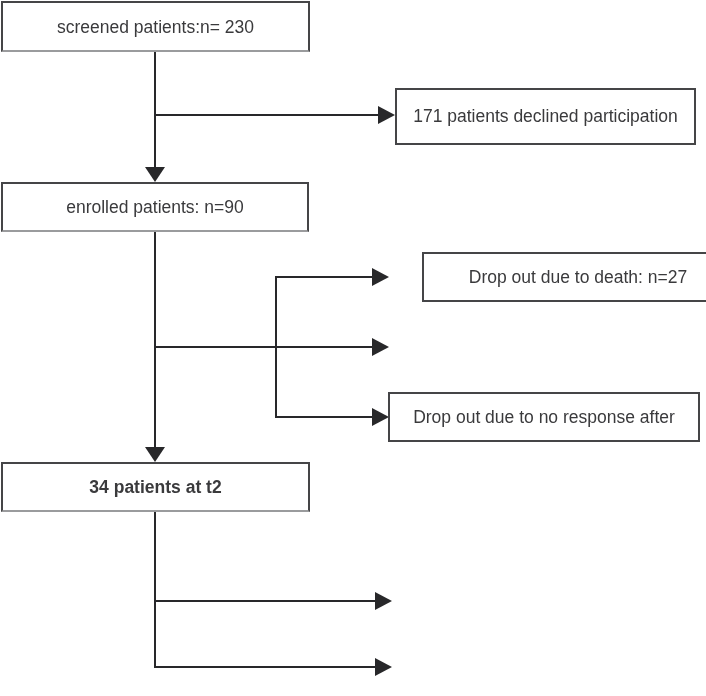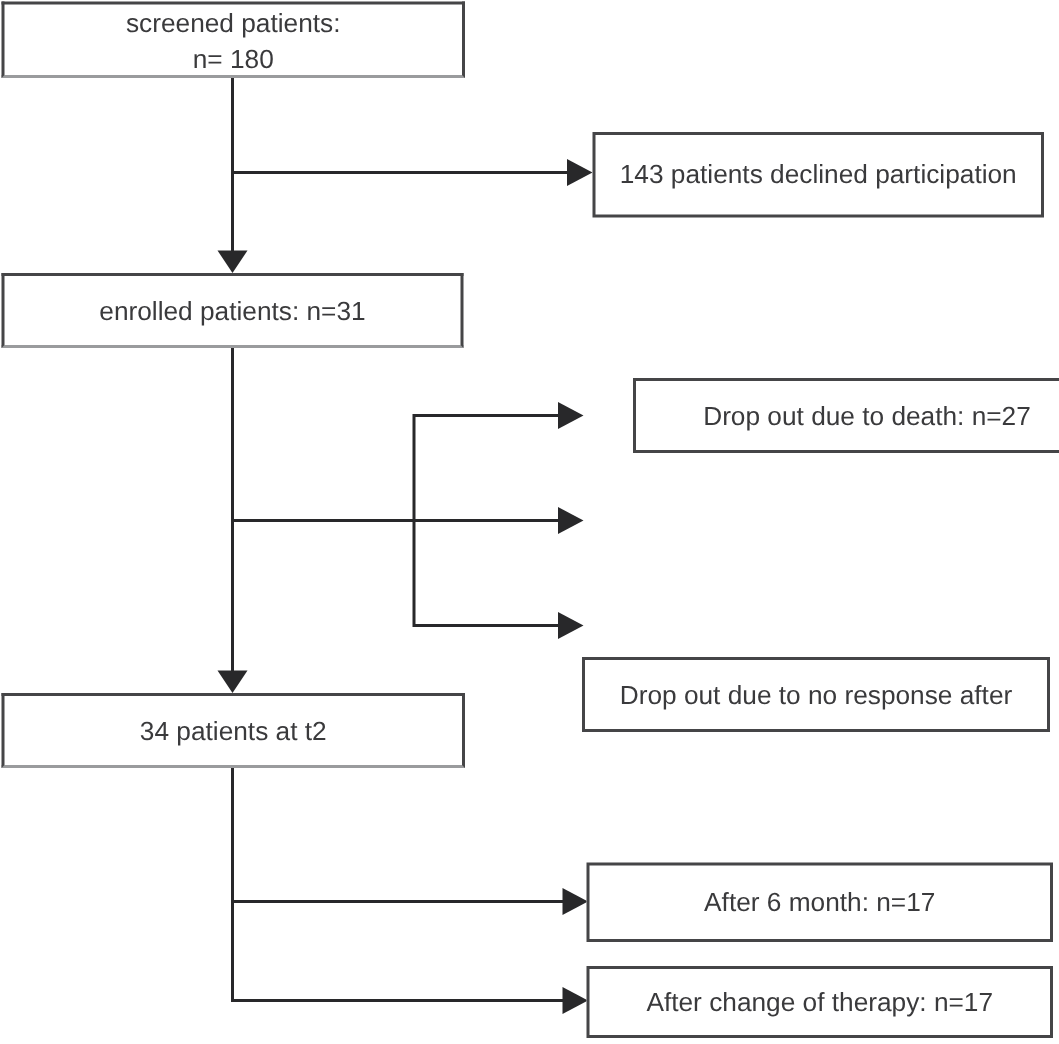--- a/index.html
+++ b/index.html
@@ -14,43 +14,43 @@
     background: var(--background, #ffffff);
     font-family: "Liberation Sans", sans-serif;
     overflow: hidden;
   }
   .box {
     position: absolute;
     box-sizing: border-box;
     background: #ffffff;
     border: 2px solid var(--box-border, #454547);
     display: flex;
-    flex-direction: column;
+    flex-direction: row;
     align-items: center;
     justify-content: center;
     text-align: center;
     color: var(--text, #3a3a3c);
     font-size: 17.5px;
     line-height: 21px;
   }
   .box.left-col {
     border-bottom-color: var(--box-border-light, #9a9b9d);
   }
   .box span { display: block; white-space: nowrap; }
 
   
   #box-screened    { left: 1px;   top: 1px;   width: 309px; height: 51px; line-height: 24px; }
   #box-enrolled    { left: 1px;   top: 182px; width: 308px; height: 50px; }
-  #box-t2          { left: 1px;   top: 462px; width: 309px; height: 50px; }
+  #box-t2          { left: 1px;   top: 462px; width: 309px; height: 50px; font-weight: bold; }
 
   
   #box-declined    { left: 395px; top: 88px;  width: 301px; height: 57px; }
   #box-death       { left: 388px; top: 252px; width: 312px; height: 50px; margin-left: 34px; }
   #box-curative    { left: 388px; top: 320px; width: 312px; height: 52px; }
-  #box-noresponse  { left: 388px; top: 392px; width: 312px; height: 50px; margin-top: 46px; }
+  #box-noresponse  { left: 388px; top: 392px; width: 312px; height: 50px; }
   #box-after6      { left: 391px; top: 575px; width: 311px; height: 53px; }
   #box-afterchange { left: 391px; top: 644px; width: 311px; height: 48px; }
 
   .line {
     position: absolute;
     background: var(--line, #28282a);
   }
   
   #v-screened    { left: 154px; top: 52px;  width: 2px; height: 116px; }
   #v-enrolled    { left: 154px; top: 232px; width: 2px; height: 216px; }
@@ -107,45 +107,39 @@
   <div class="arrow-down" id="a-t2"></div>
   <div class="arrow-right" id="a-declined"></div>
   <div class="arrow-right" id="a-death"></div>
   <div class="arrow-right" id="a-curative"></div>
   <div class="arrow-right" id="a-noresponse"></div>
   <div class="arrow-right" id="a-after6"></div>
   <div class="arrow-right" id="a-afterchange"></div>
 
   <div class="box left-col" id="box-screened">
     <span>screened patients:</span>
-    <span>n= 180</span>
+    <span>n= 230</span>
   </div>
 
   <div class="box" id="box-declined">
-    <span>143 patients declined participation</span>
+    <span>171 patients declined participation</span>
   </div>
 
   <div class="box left-col" id="box-enrolled">
-    <span>enrolled patients: n=31</span>
+    <span>enrolled patients: n=90</span>
   </div>
 
   <div class="box" id="box-death">
     <span>Drop out due to death: n=27</span>
   </div>
 
 
   <div class="box" id="box-noresponse">
     <span>Drop out due to no response after</span>
   </div>
 
   <div class="box left-col" id="box-t2">
     <span>34 patients at t2</span>
   </div>
 
-  <div class="box" id="box-after6">
-    <span>After 6 month: n=17</span>
-  </div>
 
-  <div class="box" id="box-afterchange">
-    <span>After change of therapy: n=17</span>
-  </div>
 
 </div>
 
 </body></html>

